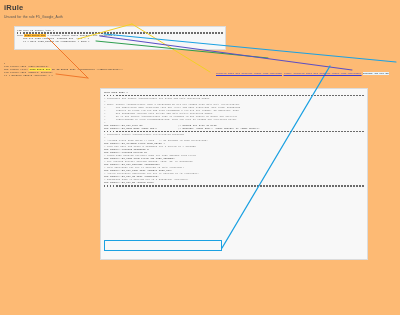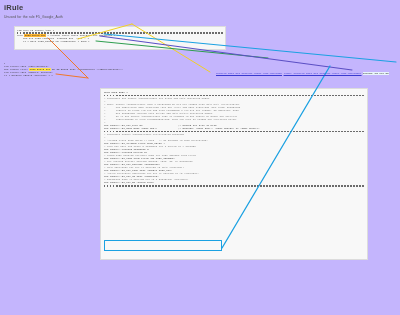--- a/index.html
+++ b/index.html
@@ -3,21 +3,21 @@
 <meta charset="utf-8">
 <style>
   * { box-sizing: border-box; }
   html, body {
     margin: 0; padding: 0;
     width: 400px; height: 315px;
     background: #ffffff;
     font-family: "Liberation Sans", sans-serif;
     overflow: hidden;
   }
-  #page { position: relative; width: 400px; height: 315px; background: #c4b5fd; }
+  #page { position: relative; width: 400px; height: 315px; background: #fdba74; }
 
   
   .page-title {
     position: absolute; left: 4px; top: 3px;
     font-size: 7.5px; font-weight: 700; color: #3b3b3b;
     letter-spacing: .2px;
   }
   .page-subtitle {
     position: absolute; left: 4px; top: 15px;
     font-size: 3.4px; color: #555; letter-spacing: .1px;

